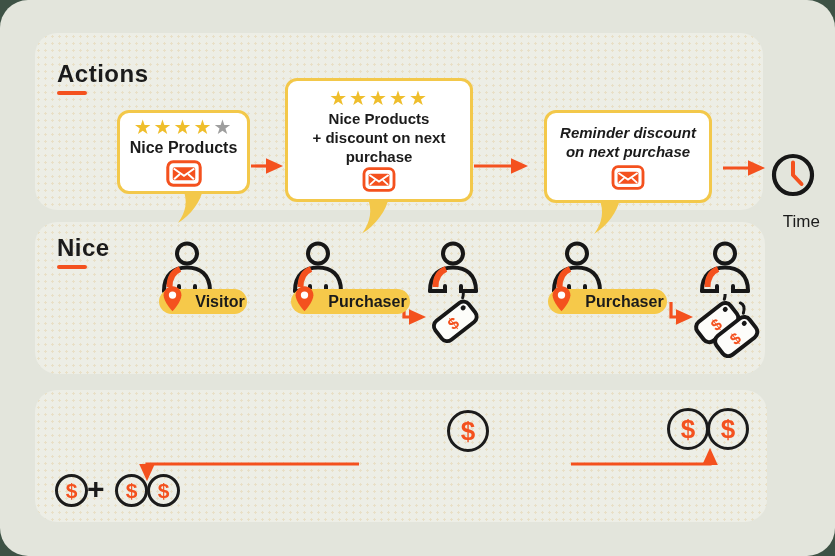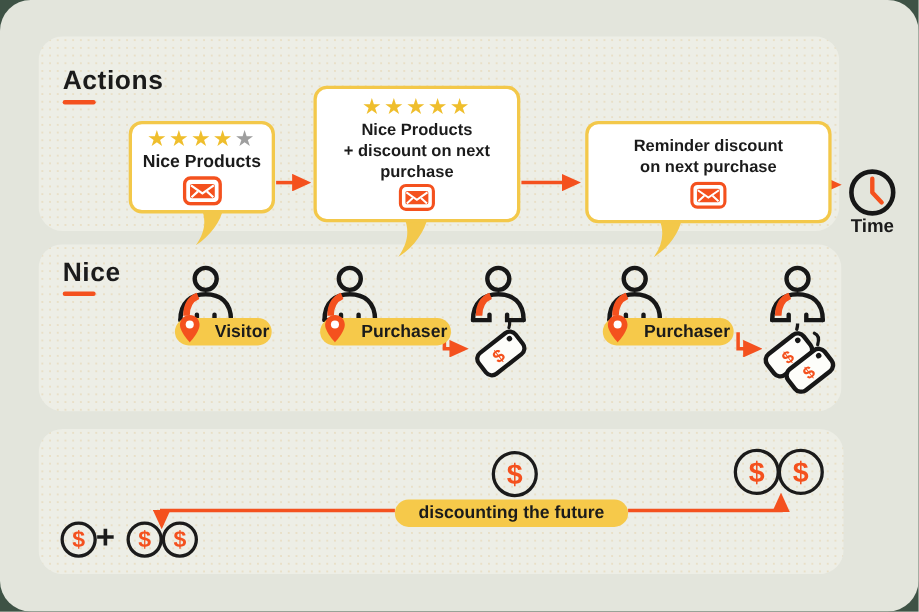--- a/index.html
+++ b/index.html
@@ -84,22 +84,22 @@
   .coin .d{color:var(--accent-orange);font-weight:bold;}
   .coin-lg{width:42px;height:42px;}
   .coin-lg .d{font-size:26px;}
   .coin-sm{width:33px;height:33px;}
   .coin-sm .d{font-size:21px;}
   .plus{
     position:absolute;font-size:30px;font-weight:bold;color:var(--ink);z-index:6;
   }
   .clock{position:absolute;left:770px;top:152px;z-index:6;}
   .time-label{
-    position:absolute;left:766px;top:196px;width:54px;text-align:center;
-    font-size:17px;font-weight:bold;color:var(--ink);z-index:6;
+    position:absolute;left:766px;top:212px;width:54px;text-align:right;
+    font-size:17px;font-weight:normal;color:var(--ink);z-index:6;
   }
 </style>
 </head>
 <body>
 
 <div class="stage">
 
   <div class="panel panel-actions"></div>
   <div class="panel panel-state"></div>
   <div class="panel panel-value"></div>
@@ -151,21 +151,21 @@
       <rect x="2" y="2" width="36" height="26" rx="6" fill="#fff" stroke="#F4511E" stroke-width="3.4"></rect>
       <rect x="7.5" y="8" width="25" height="14.5" rx="2" fill="#F4511E"></rect>
       <path d="M8.5 9.5 L20 17.5 L31.5 9.5" stroke="#fff" stroke-width="2.2" fill="none"></path>
       <path d="M9 21.5 L15.5 15.5 M31 21.5 L24.5 15.5" stroke="#fff" stroke-width="2.2" fill="none"></path>
     </svg>
   </div>
   <svg class="tail" style="left:362px;top:197px;" width="30" height="40" viewBox="0 0 28 37">
     <path d="M5 0 C10 12 8 23 0 34 C13 26 23 12 25 0 Z"></path>
   </svg>
 
-  <div class="bubble bubble-3" style="left:532px;top:110px;width:224px;height:93px;">
+  <div class="bubble bubble-3" style="left:544px;top:110px;width:168px;height:93px;font-style:italic;">
     <div class="bubble-text">Reminder discount
 on next purchase</div>
     <svg width="34" height="25" viewBox="0 0 40 30" style="margin-top:3px">
       <rect x="2" y="2" width="36" height="26" rx="6" fill="#fff" stroke="#F4511E" stroke-width="3.4"></rect>
       <rect x="7.5" y="8" width="25" height="14.5" rx="2" fill="#F4511E"></rect>
       <path d="M8.5 9.5 L20 17.5 L31.5 9.5" stroke="#fff" stroke-width="2.2" fill="none"></path>
       <path d="M9 21.5 L15.5 15.5 M31 21.5 L24.5 15.5" stroke="#fff" stroke-width="2.2" fill="none"></path>
     </svg>
   </div>
   <svg class="tail" style="left:594px;top:199px;" width="29" height="38" viewBox="0 0 28 37">
@@ -257,23 +257,20 @@
   <div class="coin coin-lg" style="left:447px;top:410px;">
     <span class="d">$</span>
   </div>
   <div class="coin coin-lg" style="left:667px;top:408px;">
     <span class="d">$</span>
   </div>
   <div class="coin coin-lg" style="left:707px;top:408px;">
     <span class="d">$</span>
   </div>
 
-  <div class="value-pill">
-    <span>discounting the future</span>
-  </div>
 
   <div class="coin coin-sm" style="left:55px;top:474px;">
     <span class="d">$</span>
   </div>
   <div class="plus" style="left:87px;top:472px;">+</div>
   <div class="coin coin-sm" style="left:115px;top:474px;">
     <span class="d">$</span>
   </div>
   <div class="coin coin-sm" style="left:147px;top:474px;">
     <span class="d">$</span>

